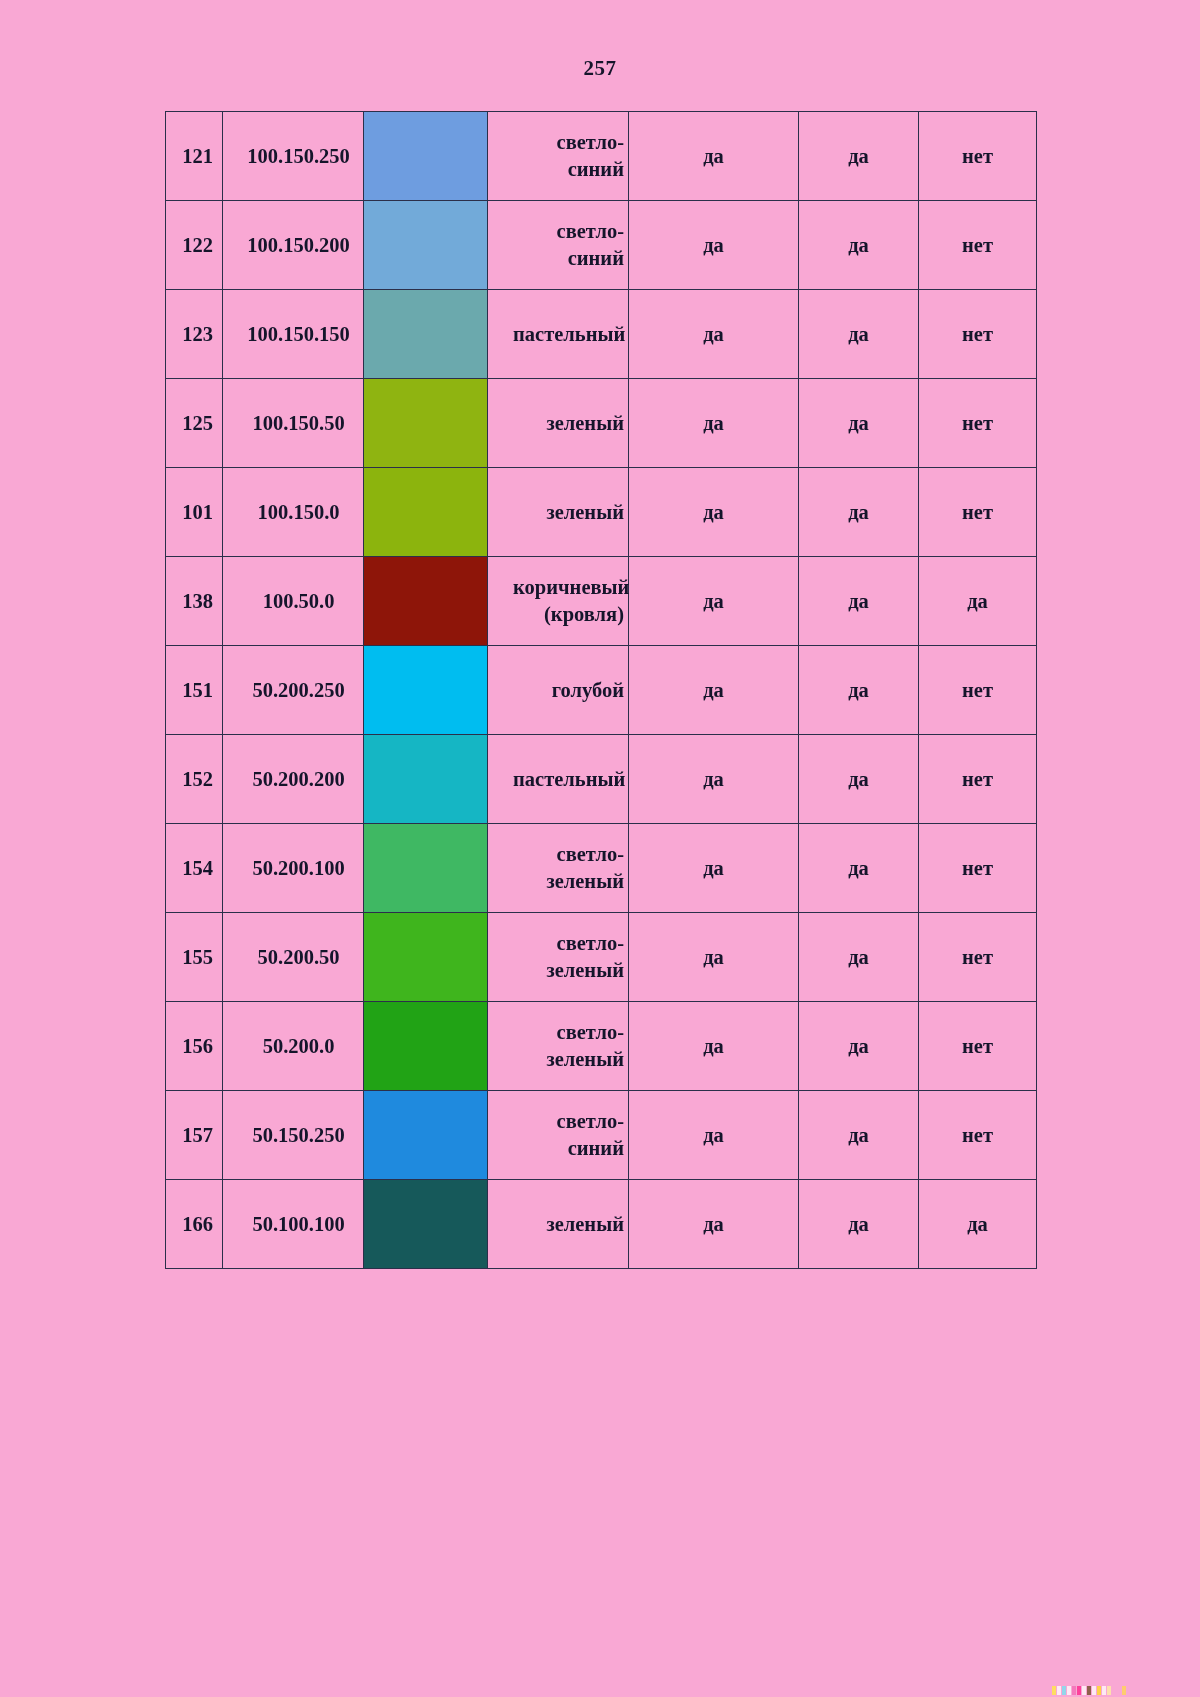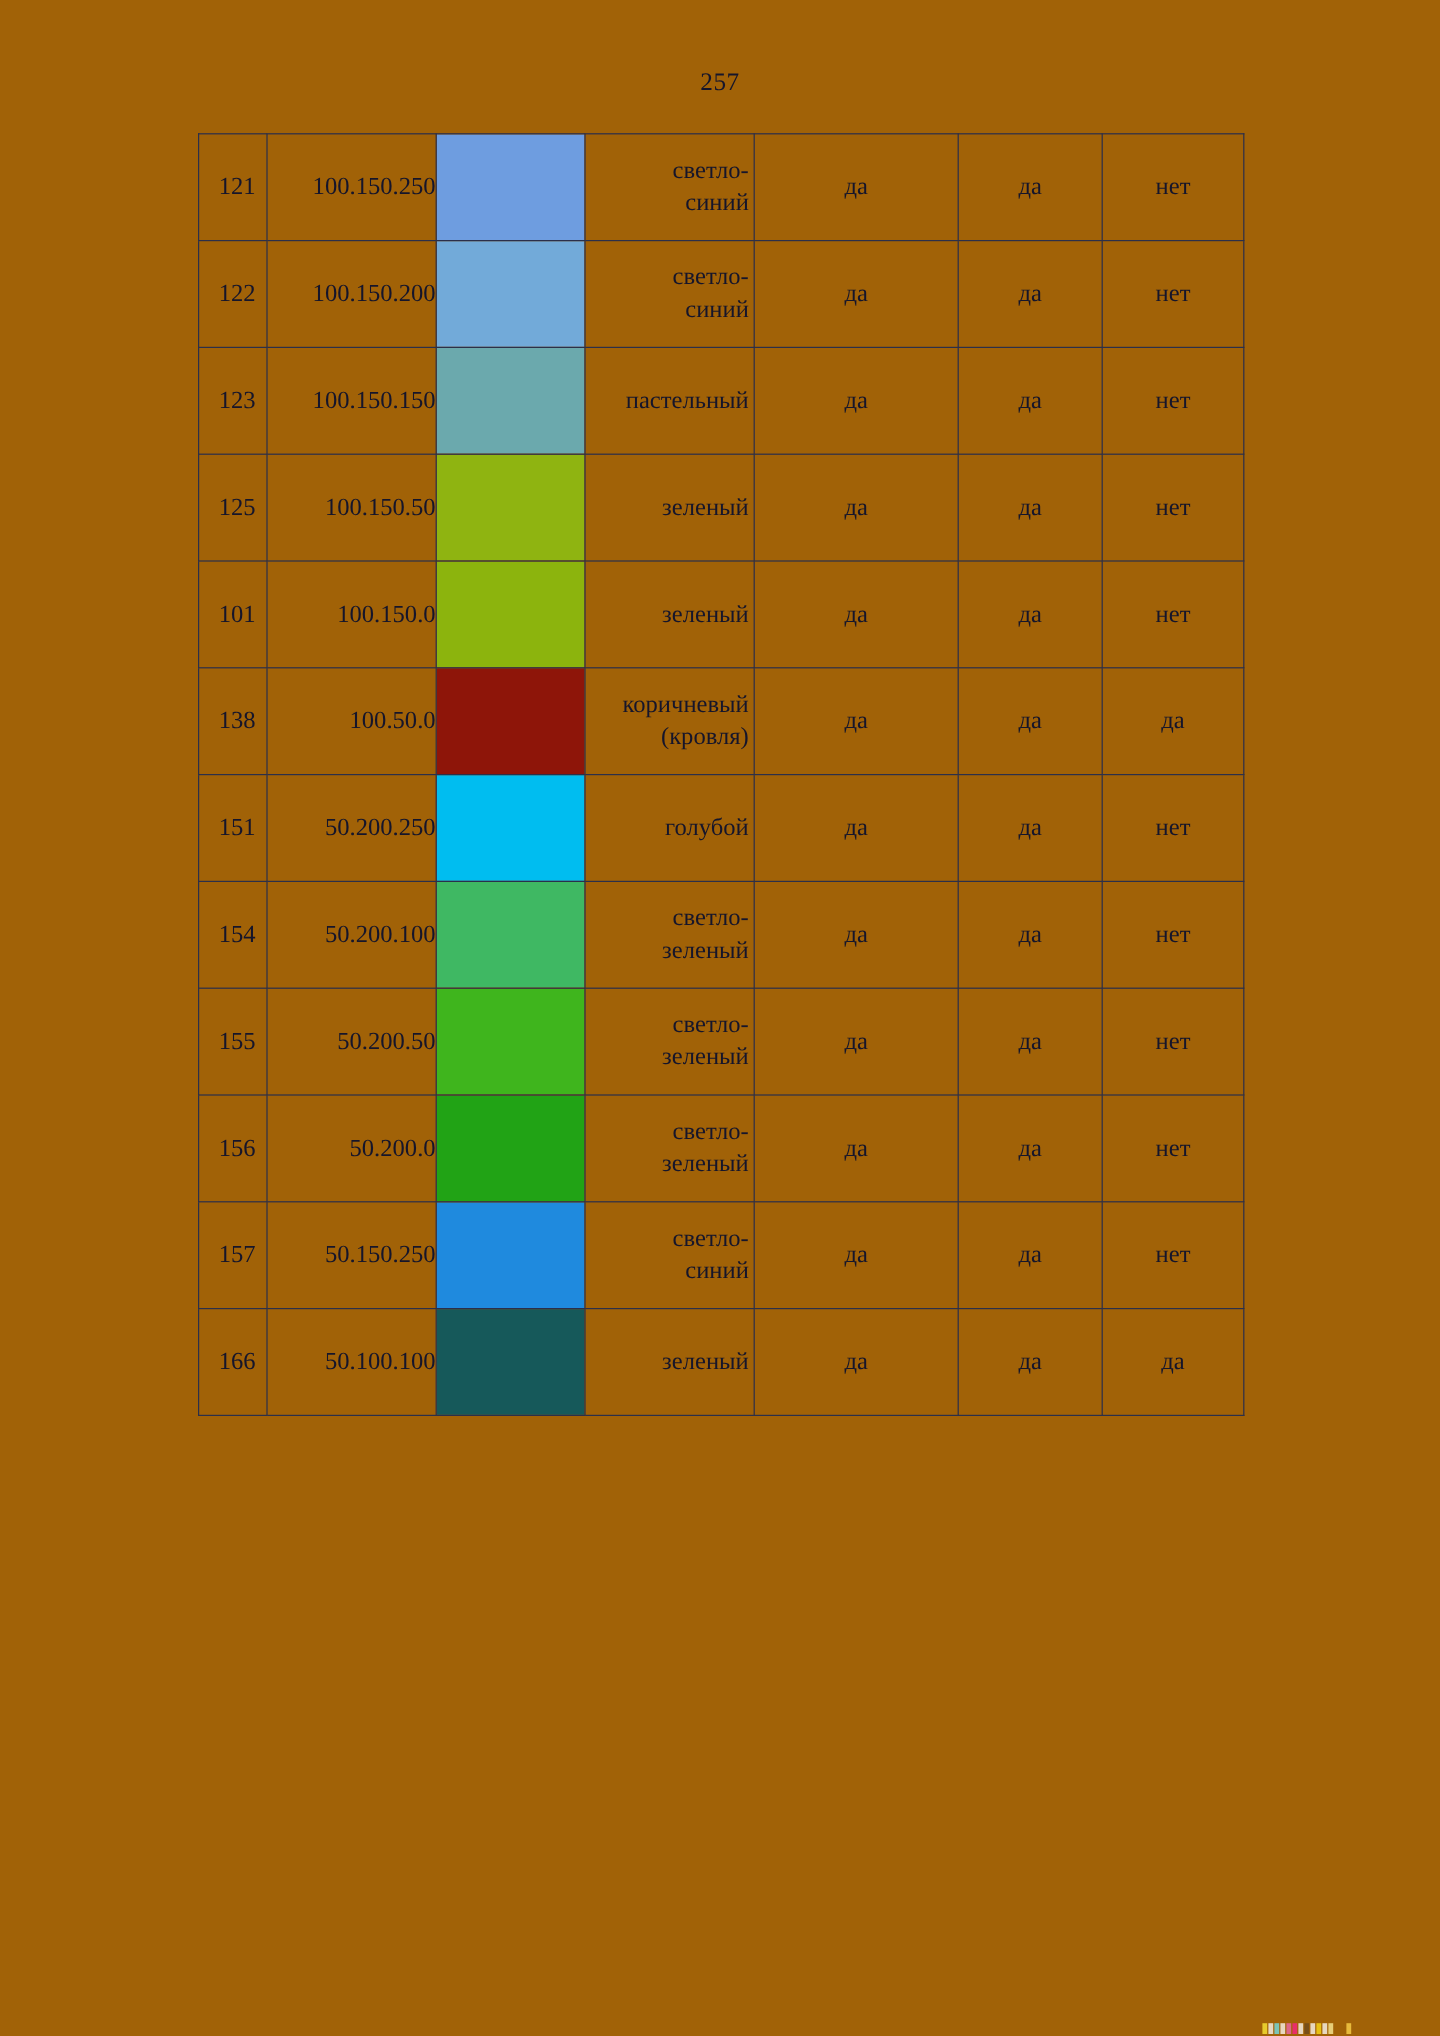--- a/index.html
+++ b/index.html
@@ -12,21 +12,22 @@
     height: 1697px;
     position: relative;
     font-family: "Liberation Serif", "DejaVu Serif", serif;
     color: #1a1a2e;
     overflow: hidden;
   }
 
   .page {
     position: absolute;
     inset: 0;
-    background: #a16207;
+    background: #f9a8d4;
+    font-weight: bold;
   }
 
   
   .page-number {
     position: absolute;
     top: 56px;
     left: 0;
     width: 1200px;
     text-align: center;
     font-size: 21px;
@@ -60,21 +61,21 @@
   col.c-a       { width: 170px; }
   col.c-b       { width: 120px; }
   col.c-c       { width: 118px; }
 
   td.cell-index {
     text-align: right;
     padding-right: 9px;
     white-space: nowrap;
   }
   td.cell-code {
-    text-align: right;
+    text-align: center;
     padding-left: 11px;
     white-space: nowrap;
   }
   td.cell-swatch {
     padding: 0;
     border-left: 1px solid #2b2f4a;
     border-right: 1px solid #2b2f4a;
   }
   .swatch-fill {
     display: block;
@@ -204,20 +205,31 @@
           <td class="cell-code">50.200.250</td>
           <td class="cell-swatch">
             <span class="swatch-fill" style="background-color: rgb(0, 189, 240);"></span>
           </td>
           <td class="cell-name">голубой</td>
           <td class="cell-a">да</td>
           <td class="cell-b">да</td>
           <td class="cell-c">нет</td>
         </tr>
         <tr class="trow">
+          <td class="cell-index">152</td>
+          <td class="cell-code">50.200.200</td>
+          <td class="cell-swatch">
+            <span class="swatch-fill" style="background-color: rgb(21, 182, 196);"></span>
+          </td>
+          <td class="cell-name">пастельный</td>
+          <td class="cell-a">да</td>
+          <td class="cell-b">да</td>
+          <td class="cell-c">нет</td>
+        </tr>
+        <tr class="trow">
           <td class="cell-index">154</td>
           <td class="cell-code">50.200.100</td>
           <td class="cell-swatch">
             <span class="swatch-fill" style="background-color: rgb(63, 184, 99);"></span>
           </td>
           <td class="cell-name">светло-
 зеленый</td>
           <td class="cell-a">да</td>
           <td class="cell-b">да</td>
           <td class="cell-c">нет</td>

